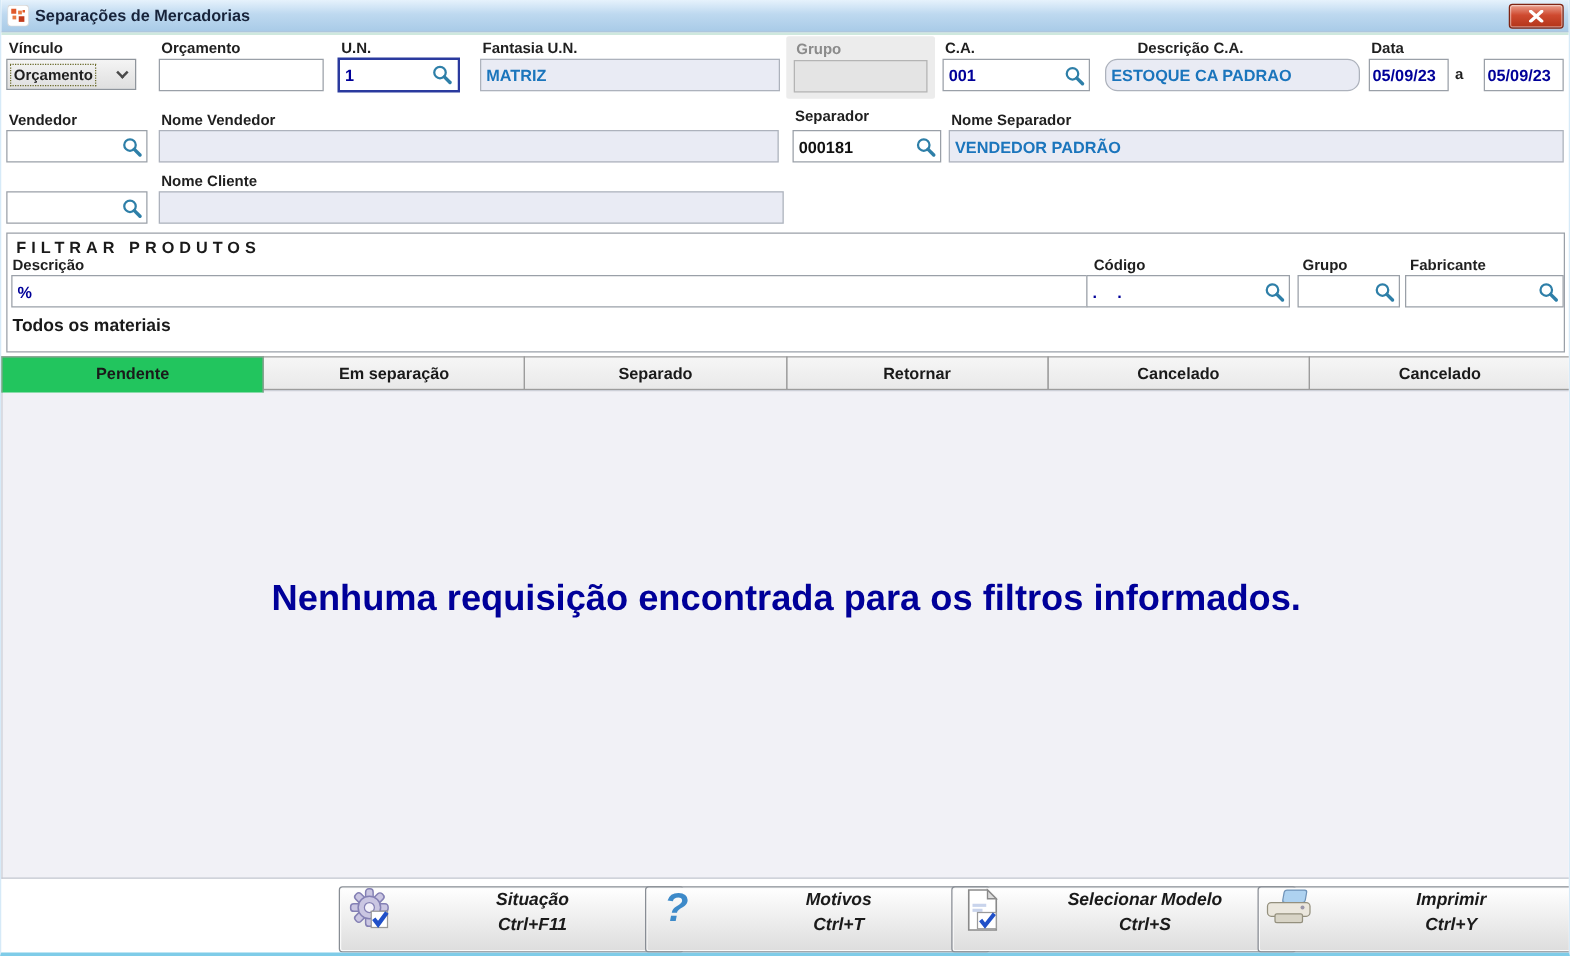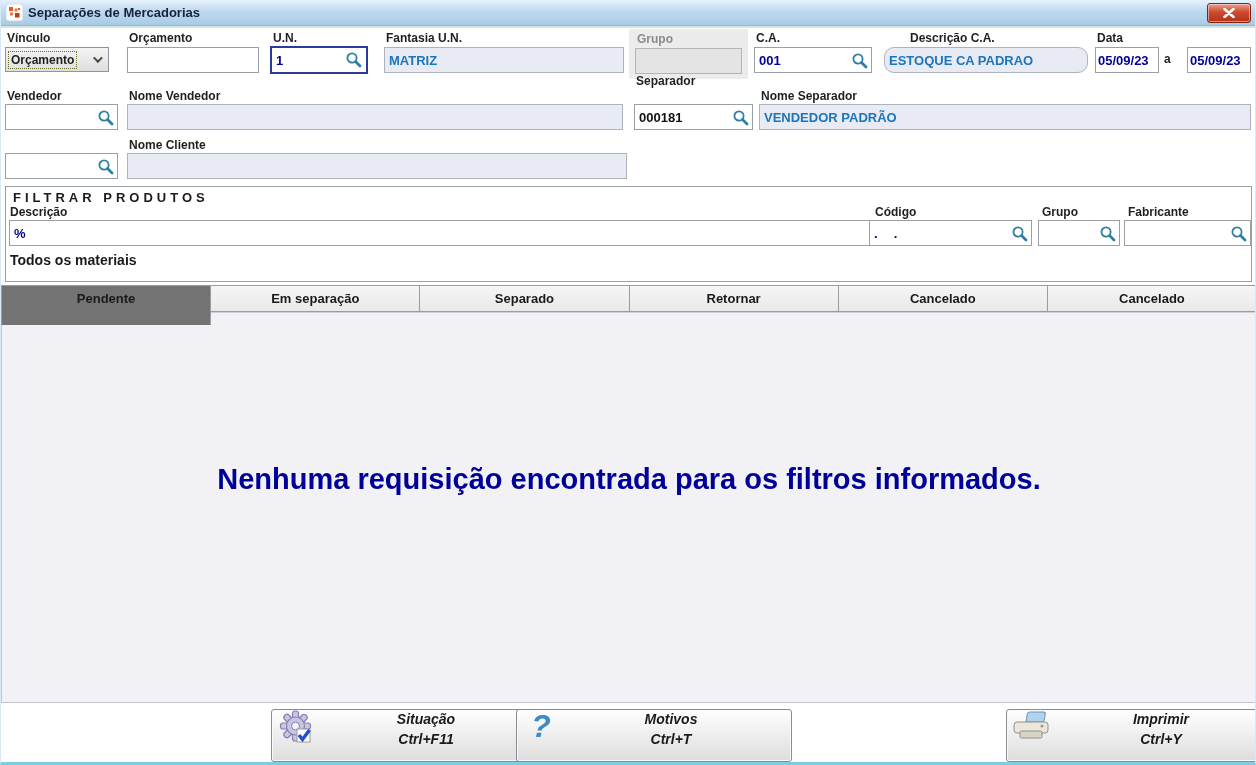--- a/index.html
+++ b/index.html
@@ -54,21 +54,21 @@
   .filter-title { position:absolute; left:12px; top:190px; font-size:13px; font-weight:bold;
                   letter-spacing:4px; color:#1a1a1a; }
   .footnote { position:absolute; left:9px; top:252px; font-size:14px; font-weight:bold; color:#1a1a1a; }
 
   
   .tabs { position:absolute; left:0; top:285px; width:1256px; height:27px; display:flex; }
   .tab { flex:1; border:1px solid #9c9c9c; margin-left:-1px;
          background:linear-gradient(#f6f6f6,#e9e9e9); text-align:center;
          font-size:13px; font-weight:bold; color:#1a1a1a; line-height:25px; cursor:pointer; }
   .tab:first-child { margin-left:0; }
-  .tab.active { background:#737373; border-bottom:none; height:40px; position:relative; z-index:2; }
+  .tab.active { background:#22c55e; border-bottom:none; height:29px; position:relative; z-index:2; }
 
   
   .content { position:absolute; left:0; top:312px; width:1256px; height:391px;
              background:#f1f1f6; border:1px solid #c4c7d0; border-top:1px solid #cdd0d8; }
   .empty-msg { margin:148px auto 0; width:860px; text-align:center;
                font-size:29px; font-weight:bold; color:#000099; line-height:1.25; }
 
   
   .btn { position:absolute; top:709px; width:276px; height:53px; border:1px solid #888d94;
          border-radius:3px; background:linear-gradient(#ffffff,#ececec 55%, #dddddd);
@@ -148,21 +148,21 @@
   <div class="swrap" style="left:4px;top:104px;width:113px;height:26px;">
     <input class="inp v-navy" value="" style="">
     <svg class="mag" viewBox="0 0 17 17">
       <circle cx="7" cy="7" r="4.6" fill="none" stroke="#2e7fa8" stroke-width="1.8"></circle>
       <path d="M10.5 10.5 L15 15" stroke="#2e7fa8" stroke-width="2.8" stroke-linecap="round"></path>
     </svg>
   </div>
   <span class="lbl" style="left:128px;top:89px;">Nome Vendedor</span>
   <input class="inp ro v-blue" style="left: 126px; top: 104px; width: 496px;" readonly="" value="">
 
-  <span class="lbl" style="left:635px;top:74px;">Separador</span>
+  <span class="lbl" style="left:635px;top:86px;">Separador</span>
   <div class="swrap" style="left:633px;top:104px;width:119px;height:26px;">
     <input class="inp v-black" value="000181" style="">
     <svg class="mag" viewBox="0 0 17 17">
       <circle cx="7" cy="7" r="4.6" fill="none" stroke="#2e7fa8" stroke-width="1.8"></circle>
       <path d="M10.5 10.5 L15 15" stroke="#2e7fa8" stroke-width="2.8" stroke-linecap="round"></path>
     </svg>
   </div>
   <span class="lbl" style="left:760px;top:89px;">Nome Separador</span>
   <input class="inp ro v-blue" style="left: 758px; top: 104px; width: 492px;" readonly="" value="VENDEDOR PADRÃO">
 
@@ -251,20 +251,36 @@
       <svg width="24" height="36" viewBox="0 0 24 36">
         <text x="12" y="27" text-anchor="middle" font-family="Liberation Sans, sans-serif" font-size="32" font-weight="bold" fill="#3d8ac9">?</text>
       </svg>
     </span>
     <span class="btn-text">
       <span>Motivos</span><br>
       <span>Ctrl+T</span>
     </span>
   </div>
 
+  <div class="btn" style="left:760px;">
+    <span class="btn-icon">
+      <svg width="30" height="36" viewBox="0 0 30 36">
+        <path d="M4 2 h15 l7 7 v25 h-22 z" fill="#ffffff" stroke="#8a8a8a" stroke-width="1.3"></path>
+        <path d="M19 2 l7 7 h-7 z" fill="#dcdcdc" stroke="#8a8a8a" stroke-width="1.1"></path>
+        <rect x="7" y="13" width="11" height="2.5" fill="#c9d4ec"></rect>
+        <rect x="7" y="17" width="8" height="2.5" fill="#c9d4ec"></rect>
+        <rect x="11" y="20" width="15" height="13" fill="#ffffff" stroke="#9a9a9a"></rect>
+        <path d="M13.5 26 l3.5 4.5 l7.5 -9.5" fill="none" stroke="#2050c8" stroke-width="3.2"></path>
+      </svg>
+    </span>
+    <span class="btn-text">
+      <span>Selecionar Modelo</span><br>
+      <span>Ctrl+S</span>
+    </span>
+  </div>
 
   <div class="btn" style="left:1005px;">
     <span class="btn-icon">
       <svg width="38" height="32" viewBox="0 0 38 32">
         <rect x="12" y="2" width="18" height="10" rx="2" fill="#aed2f0" stroke="#6f93b8" transform="skewX(-10) translate(4 0)"></rect>
         <path d="M5 12 h28 a3 3 0 0 1 3 3 v5 a3 3 0 0 1 -3 3 h-28 a3 3 0 0 1 -3 -3 v-5 a3 3 0 0 1 3 -3 z" fill="#ebe7dd" stroke="#94907e"></path>
         <rect x="8" y="21" width="22" height="7" rx="1.5" fill="#d8d4c6" stroke="#94907e"></rect>
         <circle cx="30" cy="16" r="1.6" fill="#9a96a8"></circle>
       </svg>
     </span>

